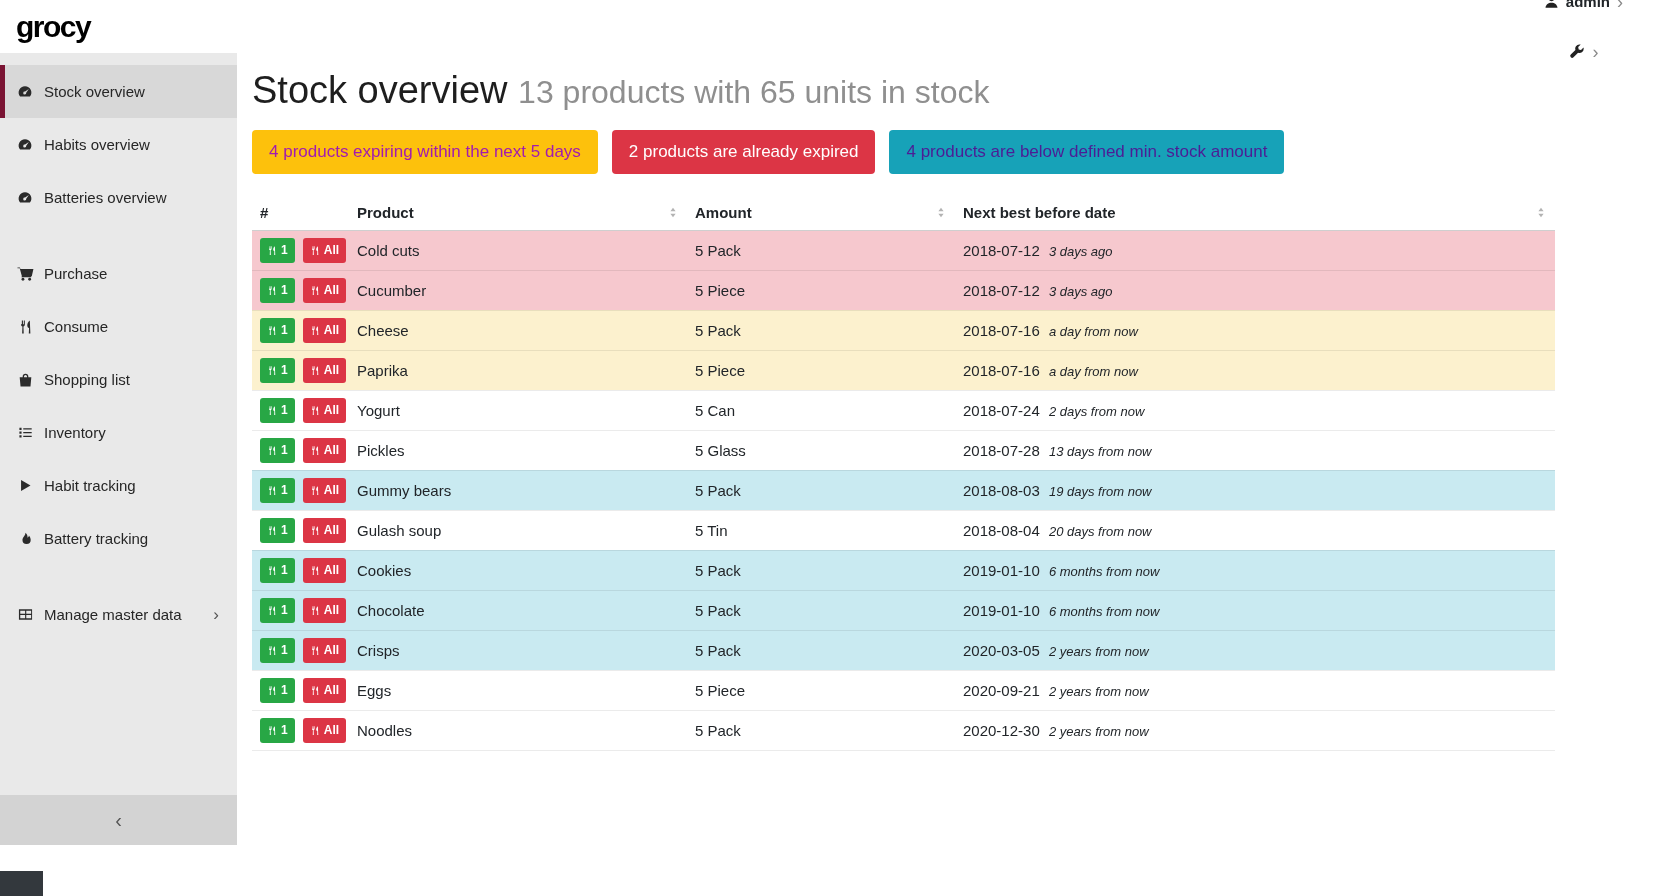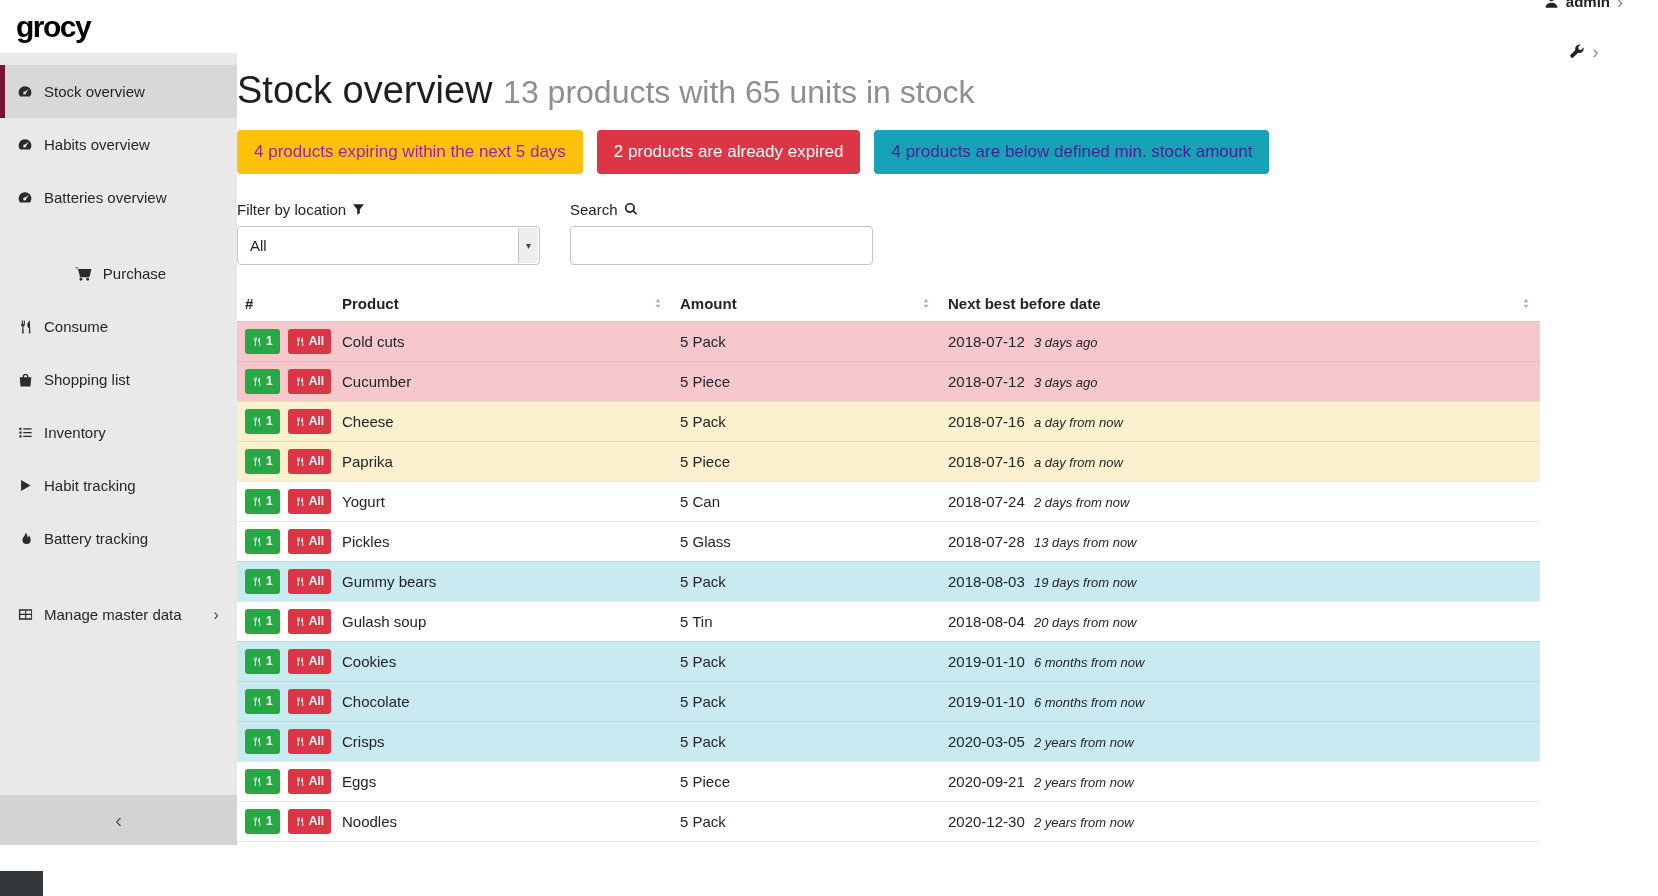--- a/index.html
+++ b/index.html
@@ -17,26 +17,26 @@
   .chev { color:#8a8a8a; font-size:18px; line-height:1; }
 
   
   .sidebar { position:absolute; top:53px; left:0; width:237px; bottom:51px; background:#e9e9e9; display:flex; flex-direction:column; }
   .sidebar nav { flex:1; padding-top:12px; }
   .nav-item { height:53px; display:flex; align-items:center; gap:9px; padding:0 12px 0 15px; cursor:pointer; color:#262626; }
   .nav-item.active { background:#d8d8d8; border-left:5px solid #7a1333; padding-left:10px; }
   .nav-icon { width:20px; display:flex; justify-content:center; color:#2b2b2b; flex:none; }
   .nav-label { font-size:15px; }
   .nav-chevron { margin-left:auto; color:#555; font-size:17px; padding-right:6px; }
-  .group-start { margin-top:23px;justify-content:center; }
+  .group-start { margin-top:23px; }
   .sidebar-footer { height:50px; background:#d3d3d3; display:flex; align-items:center; justify-content:center; color:#555; font-size:20px; cursor:pointer; }
   .dark-corner { position:absolute; left:0; bottom:0; width:43px; height:25px; background:#33383d; }
 
   
-  .main { position:absolute; top:53px; left:237px; right:0; bottom:0; background:#fff; padding:16px 0 0 0; overflow:hidden; }
+  .main { position:absolute; top:53px; left:237px; right:0; bottom:0; background:#fff; padding:16px 0 0 15px; overflow:hidden; }
   h1 { font-weight:400; font-size:38px; color:#1e1e1e; line-height:1.15; }
   h1 .subtitle { font-size:32px; color:#8f8f8f; }
 
   .alerts { display:flex; gap:14px; margin-top:17px; }
   .alert { border:none; border-radius:4px; font-size:17px; padding:12px 17px; cursor:pointer; white-space:nowrap; }
   .alert-warning { background:#fdc10c; color:#a21caf; }
   .alert-danger  { background:#dc3545; color:#fff; }
   .alert-info    { background:#17a2b8; color:#4c1d95; }
 
   .filter-row { display:flex; gap:30px; margin-top:27px; }
@@ -192,47 +192,20 @@
     <span>Stock overview</span>
     <span class="subtitle">13 products with 65 units in stock</span>
   </h1>
 
   <div class="alerts">
     <button class="alert alert-warning">4 products expiring within the next 5 days</button>
     <button class="alert alert-danger">2 products are already expired</button>
     <button class="alert alert-info">4 products are below defined min. stock amount</button>
   </div>
 
-  <div class="filter-row">
-    <div>
-      <div class="control-label">
-        <span>Filter by location</span>
-        <span class="label-icon">
-          <svg width="13" height="13" viewBox="0 0 16 16" fill="currentColor">
-              <path d="M1.3 1.5h13.4L9.6 8v4.6l-3.2 1.9V8z"></path>
-            </svg>
-        </span>
-      </div>
-      <div class="control select">
-        <span class="select-value">All</span>
-        <span class="select-arrow">▾</span>
-      </div>
-    </div>
-    <div>
-      <div class="control-label">
-        <span>Search</span>
-        <span class="label-icon">
-          <svg width="14" height="14" viewBox="0 0 16 16" fill="currentColor">
-              <path d="M6.7 1a5.7 5.7 0 1 0 3.5 10.2l3.5 3.5 1.3-1.3-3.5-3.5A5.7 5.7 0 0 0 6.7 1zm0 1.9a3.8 3.8 0 1 1 0 7.6 3.8 3.8 0 0 1 0-7.6z"></path>
-            </svg>
-        </span>
-      </div>
-      <input class="control search-input" type="text" value="" style="">
-    </div>
-  </div>
 
   <table>
     <thead>
       <tr>
         <th class="col-actions">#</th>
         <th class="col-product">
           <div class="th-flex">
             <span>Product</span>
             <span class="sort-icon">
               <svg width="12" height="13" viewBox="0 0 16 16" fill="currentColor">

